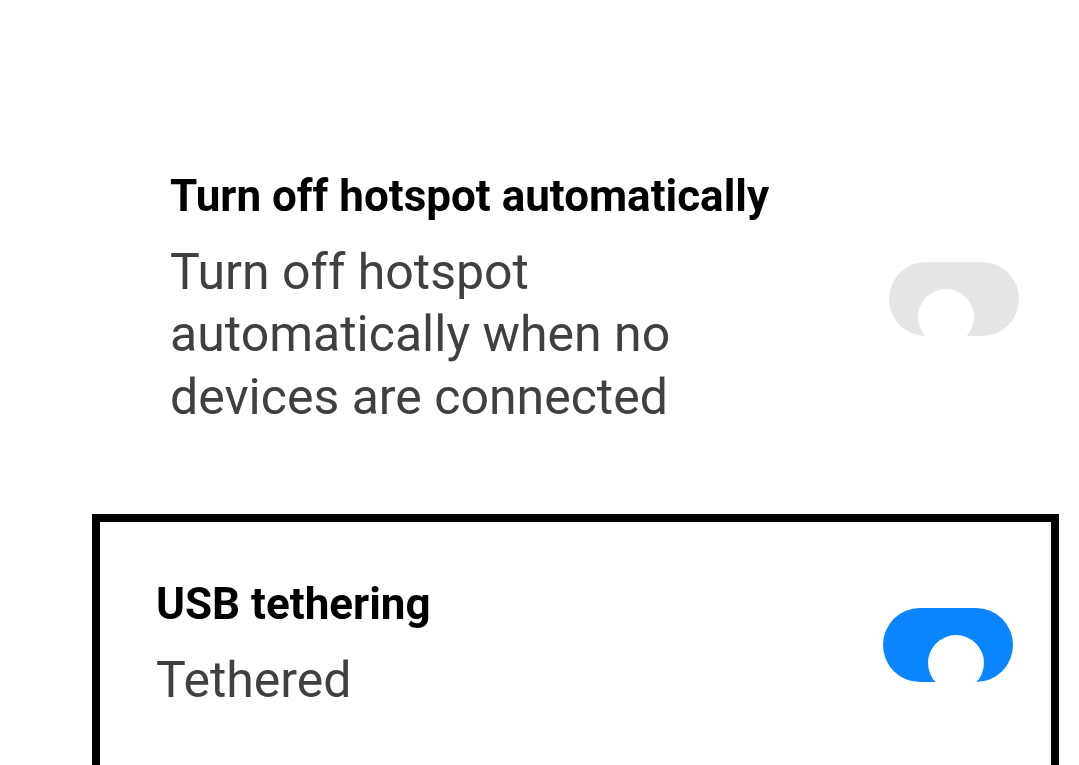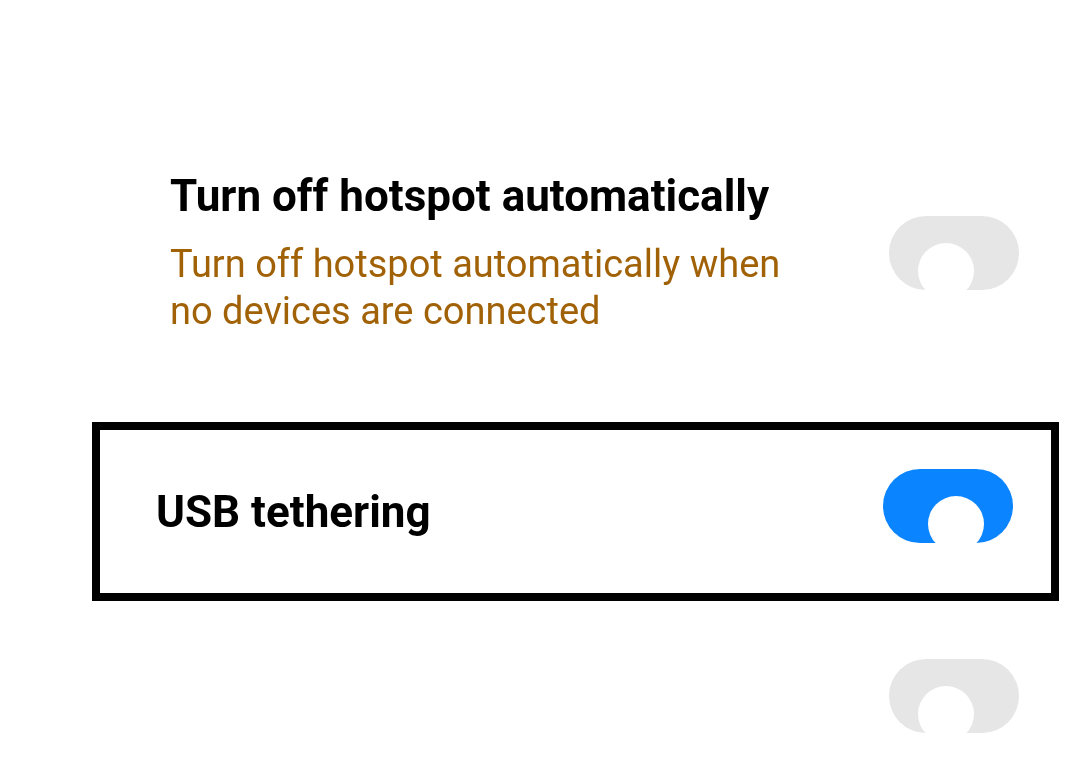--- a/index.html
+++ b/index.html
@@ -32,23 +32,23 @@
       padding-right: 40px;
     }
     .setting-title {
       font-size: 44px;
       font-weight: 700;
       color: #000000;
       line-height: 1.2;
       margin-bottom: 6px;
     }
     .setting-subtitle {
-      font-size: 38px;
+      font-size: 50px;
       font-weight: 400;
-      color: #a16207;
+      color: #404040;
       line-height: 1.25;
     }
     .toggle {
       position: relative;
       width: 130px;
       height: 74px;
       border-radius: 37px;
       flex-shrink: 0;
       cursor: pointer;
     }
@@ -82,20 +82,21 @@
     <div class="setting-subtitle">Turn off hotspot automatically when no devices are connected</div>
   </div>
   <div class="toggle off">
     <div class="toggle-knob"></div>
   </div>
 </div>
 
 <div class="setting-item highlighted">
   <div class="setting-text">
     <div class="setting-title">USB tethering</div>
+    <div class="setting-subtitle">Tethered</div>
   </div>
   <div class="toggle on">
     <div class="toggle-knob"></div>
   </div>
 </div>
 
 <div class="setting-item">
   <div class="setting-text">
   </div>
   <div class="toggle off">

